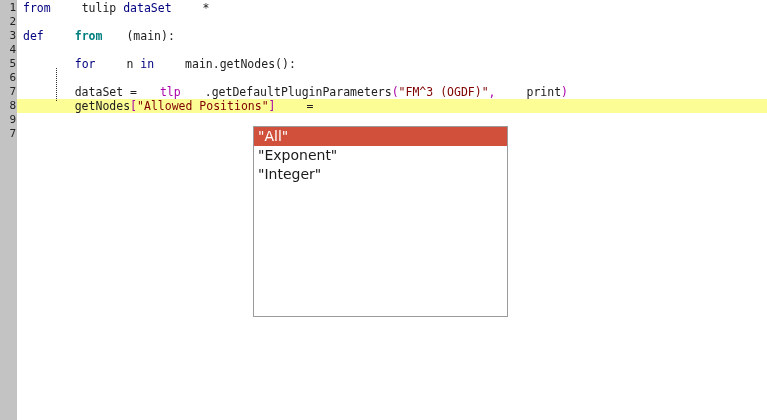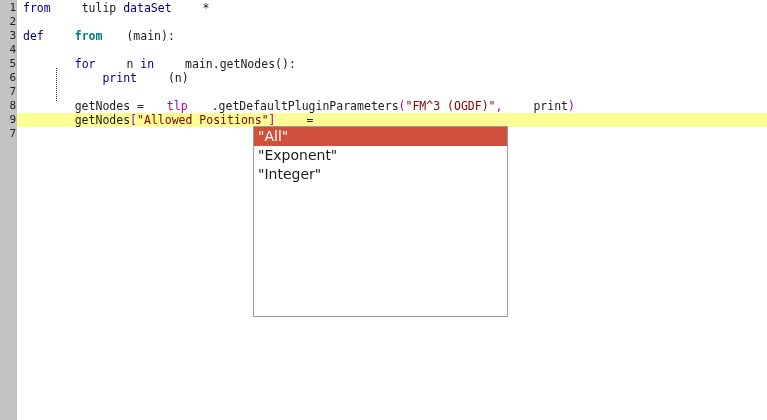--- a/index.html
+++ b/index.html
@@ -152,23 +152,22 @@
 
   <div id="current-line-band"></div>
 
   <div id="code-area">
     <div id="code-lines">
         <div class="code-line"><span class="tok-kw">from</span><span class="tok-plain"> tulip </span><span class="tok-kw">dataSet</span><span class="tok-plain"> *</span></div>
         <div class="code-line"><span class="tok-plain"></span></div>
         <div class="code-line"><span class="tok-kw">def</span><span class="tok-plain"> </span><span class="tok-fn">from</span><span class="tok-plain">(main):</span></div>
         <div class="code-line"><span class="tok-plain"></span></div>
         <div class="code-line"><span class="tok-plain">    </span><span class="tok-kw">for</span><span class="tok-plain"> n </span><span class="tok-kw">in</span><span class="tok-plain"> main.getNodes():</span></div>
-        <div class="code-line"><span class="tok-plain">        </span><span class="tok-kw">print</span><span class="tok-plain"> (n)</span></div>
         <div class="code-line"><span class="tok-plain"></span></div>
-        <div class="code-line"><span class="tok-plain">    getNodes = </span><span class="tok-mod">tlp</span><span class="tok-plain">.getDefaultPluginParameters</span><span class="tok-punct">(</span><span class="tok-str">"FM^3 (OGDF)"</span><span class="tok-punct">,</span><span class="tok-plain"> print</span><span class="tok-punct">)</span></div>
+        <div class="code-line"><span class="tok-plain">    dataSet = </span><span class="tok-mod">tlp</span><span class="tok-plain">.getDefaultPluginParameters</span><span class="tok-punct">(</span><span class="tok-str">"FM^3 (OGDF)"</span><span class="tok-punct">,</span><span class="tok-plain"> print</span><span class="tok-punct">)</span></div>
         <div class="code-line current"><span class="tok-plain">    getNodes</span><span class="tok-punct">[</span><span class="tok-str">"Allowed Positions"</span><span class="tok-punct">]</span><span class="tok-plain"> = </span></div>
         <div class="code-line"><span class="tok-plain"></span></div>
       </div>
     <div id="indent-guide"></div>
   </div>
 
   <div id="gutter">
     <div id="gutter-numbers">
         <div class="gutter-line">1</div>
         <div class="gutter-line">2</div>

